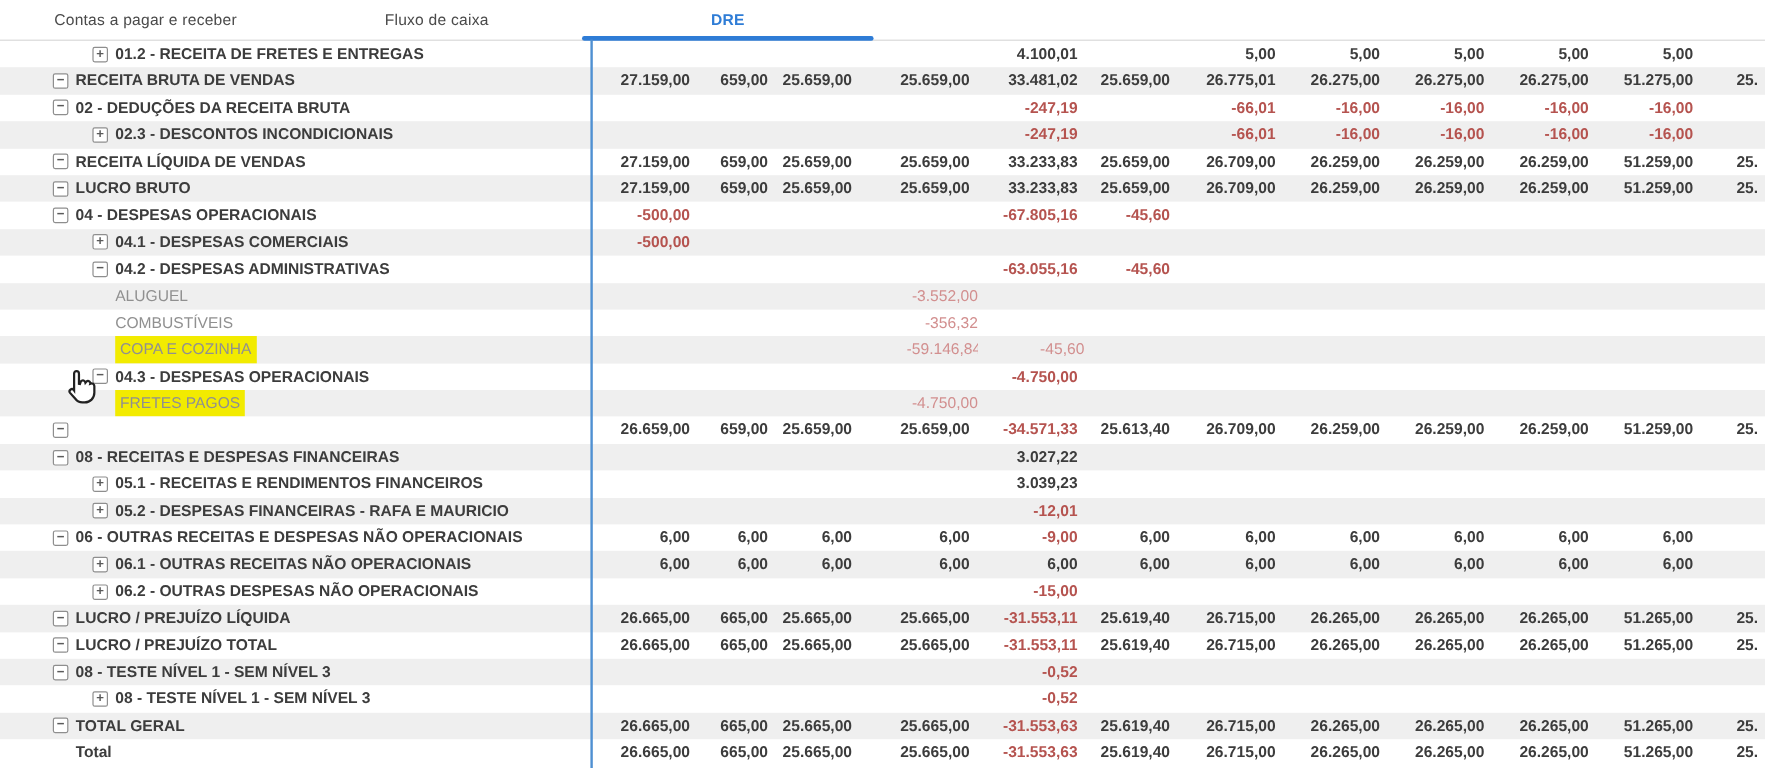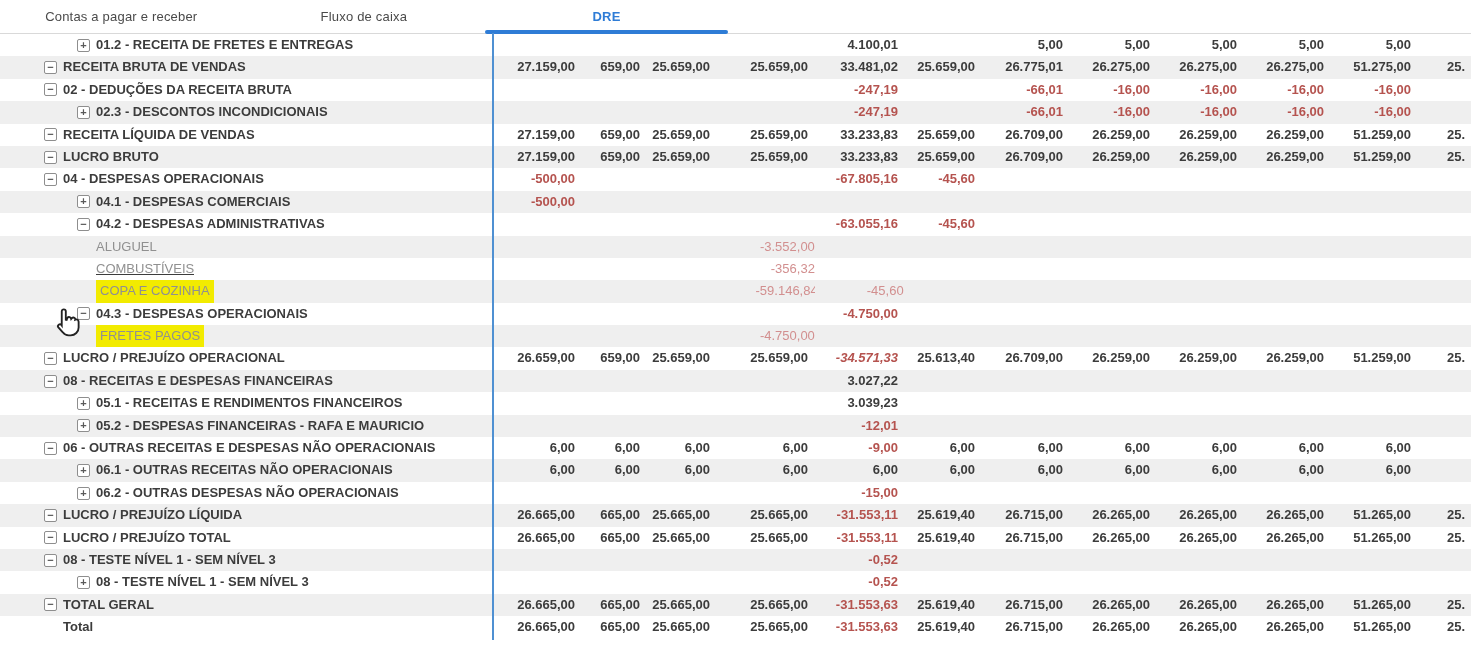--- a/index.html
+++ b/index.html
@@ -230,21 +230,21 @@
         <div class="num neg" style="width: 90px;">-3.552,00</div>
         <div class="num" style="width: 77px;"></div>
         <div class="num" style="width: 88px;"></div>
         <div class="num" style="width: 87px;"></div>
         <div class="num" style="width: 87px;"></div>
         <div class="num" style="width: 87px;"></div>
         <div class="num" style="width: 87px;"></div>
         <div class="num clip" style="width: 60px;"></div>
       </div>
       <div class="trow leaf">
-        <div class="labelcell" style="padding-left: 96px; text-decoration: underline;">
+        <div class="labelcell" style="padding-left: 96px;">
           <span class="lbl">COMBUSTÍVEIS</span>
         </div>
         <div class="num" style="width: 85px;"></div>
         <div class="num" style="width: 65px;"></div>
         <div class="num" style="width: 70px;"></div>
         <div class="num" style="width: 98px;"></div>
         <div class="num neg" style="width: 90px;">-356,32</div>
         <div class="num" style="width: 77px;"></div>
         <div class="num" style="width: 88px;"></div>
         <div class="num" style="width: 87px;"></div>
@@ -301,27 +301,26 @@
         <div class="num" style="width: 88px;"></div>
         <div class="num" style="width: 87px;"></div>
         <div class="num" style="width: 87px;"></div>
         <div class="num" style="width: 87px;"></div>
         <div class="num" style="width: 87px;"></div>
         <div class="num clip" style="width: 60px;"></div>
       </div>
       <div class="trow">
         <div class="labelcell" style="padding-left: 44px;">
           <span class="twisty">−</span>
-          <span class="lbl">LUCRO / PREJUÍZO OPERACIONAL</span>
         </div>
         <div class="num" style="width: 85px;">26.659,00</div>
         <div class="num" style="width: 65px;">659,00</div>
         <div class="num" style="width: 70px;">25.659,00</div>
         <div class="num" style="width: 98px;">25.659,00</div>
-        <div class="num neg" style="width: 90px; font-style: italic;">-34.571,33</div>
+        <div class="num neg" style="width: 90px;">-34.571,33</div>
         <div class="num" style="width: 77px;">25.613,40</div>
         <div class="num" style="width: 88px;">26.709,00</div>
         <div class="num" style="width: 87px;">26.259,00</div>
         <div class="num" style="width: 87px;">26.259,00</div>
         <div class="num" style="width: 87px;">26.259,00</div>
         <div class="num" style="width: 87px;">51.259,00</div>
         <div class="num clip" style="width: 60px;">25.</div>
       </div>
       <div class="trow zebra">
         <div class="labelcell" style="padding-left: 44px;">

